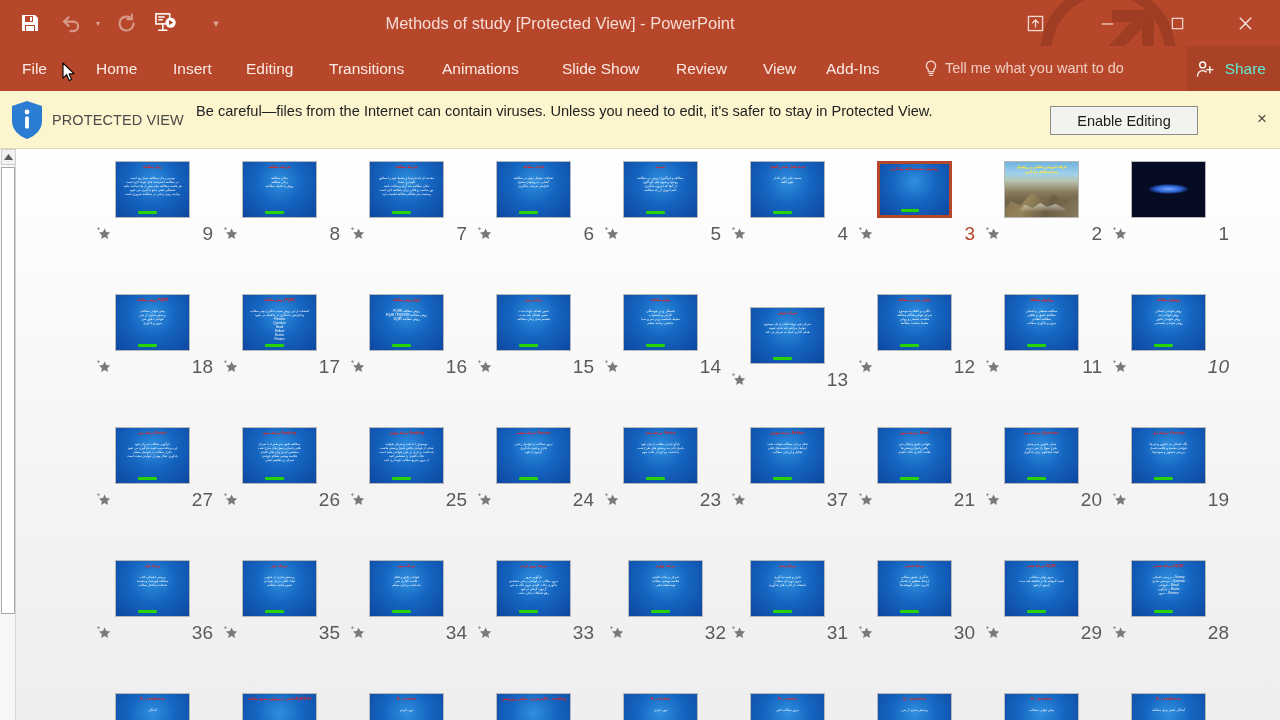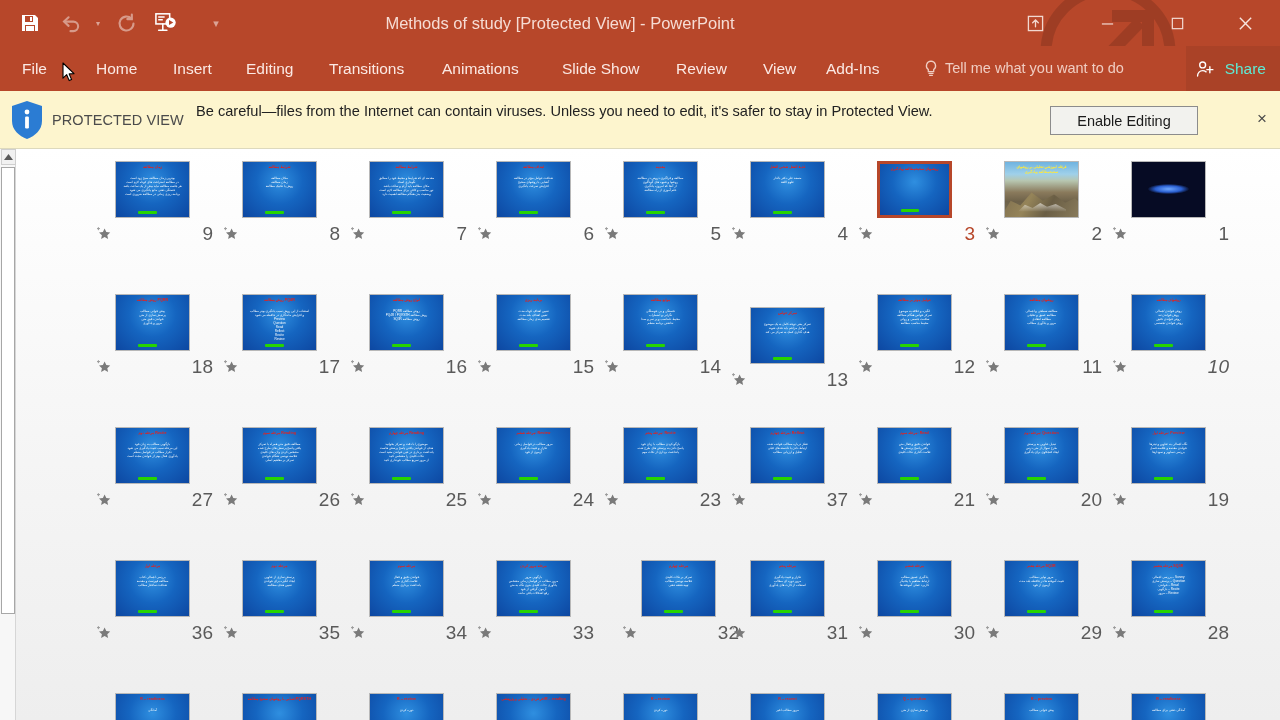--- a/index.html
+++ b/index.html
@@ -883,21 +883,21 @@
           </div>
         </div>
         <div class="meta">
           <span class="star"><svg viewBox="0 0 18 18">
               <path d="M9.6 3.4 11.3 7l3.9.5-2.9 2.7.8 3.9-3.5-2-3.5 2 .8-3.9L4 7.5 7.9 7z" fill="#7a7a7a"></path>
               <path d="M3.4 2.2v3M2 3.6h3" stroke="#9a9a9a" stroke-width="1"></path>
             </svg></span>
           <span class="num">33</span>
         </div>
       </div>
-      <div class="cell" style="left: 599px; top: 411px;">
+      <div class="cell" style="left: 586px; top: 411px;">
         <div class="thumb">
           <div class="sl-bg-blue"></div>
           <div class="sl-green"></div>
           <div class="sl-title"><span class="ln">مرحله چهارم</span></div>
           <div class="sl-body">
             <span class="ln">تمرکز بر نکات کلیدی</span>
             <span class="ln">خلاصه نویسی مطالب</span>
             <span class="ln">تهیه نقشه ذهنی</span>
           </div>
         </div>

